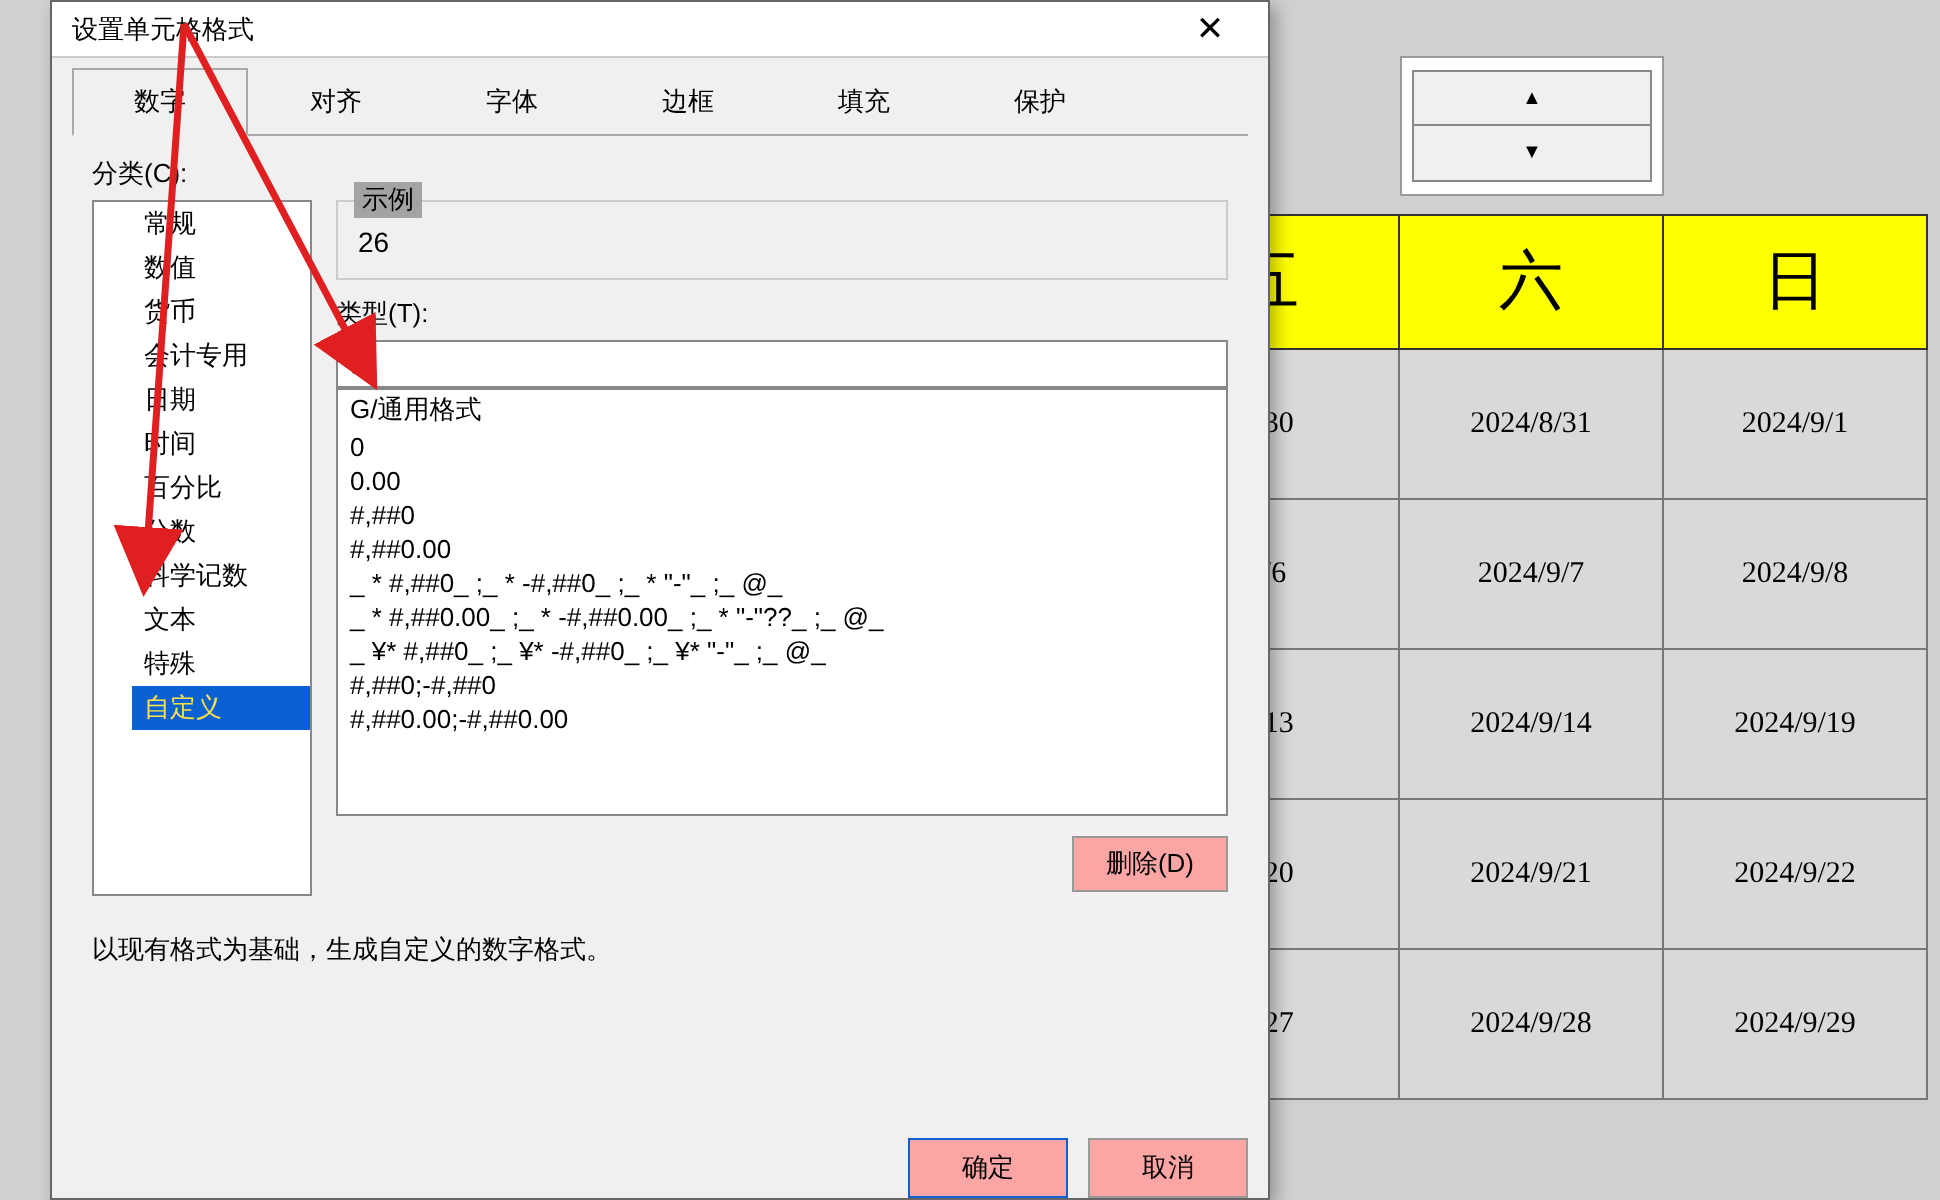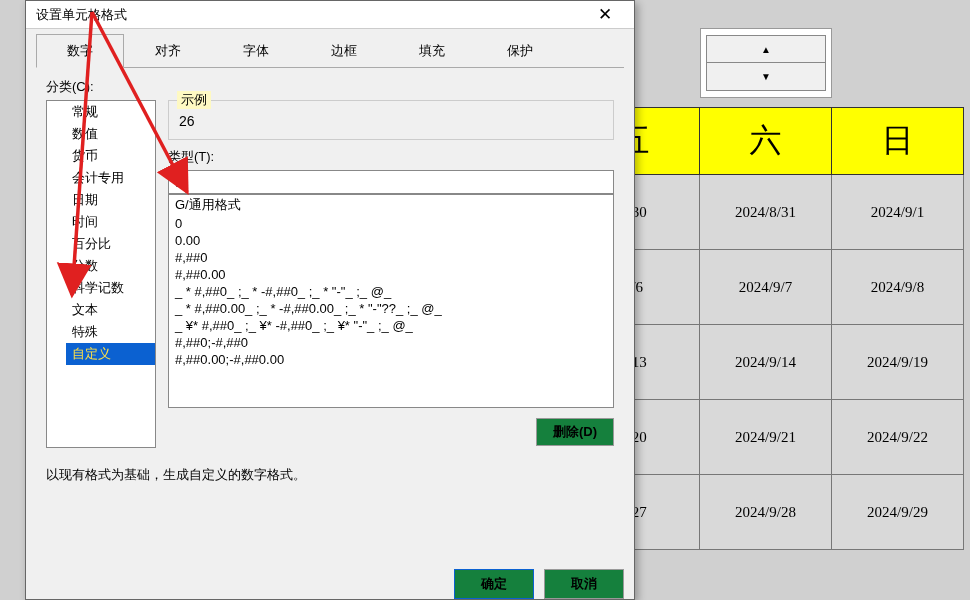--- a/index.html
+++ b/index.html
@@ -154,21 +154,21 @@
   .sample-box {
     border: 1px solid #ccc;
     padding: 6px 10px 10px 10px;
     margin-bottom: 8px;
     position: relative;
   }
   .sample-label {
     position: absolute;
     top: -10px;
     left: 8px;
-    background: #fef9c3;
+    background: #a3a3a3;
     padding: 0 4px;
     font-size: 13px;
   }
   .sample-val { font-size: 14px; margin-top:6px;}
   .type-label { font-size: 13px; margin-bottom: 4px; }
   .type-input {
     width: 100%;
     height: 24px;
     border: 1px solid #888;
     padding: 2px 6px;
@@ -192,24 +192,23 @@
     cursor: pointer;
     white-space: nowrap;
   }
   .delete-row {
     text-align: right;
     margin-top: 10px;
   }
   .btn {
     padding: 4px 16px;
     border: 1px solid #999;
-    background: #15803d;
-    cursor: pointer;
-    font-size: 13px;
-    font-weight: bold;
+    background: #fca5a5;
+    cursor: pointer;
+    font-size: 13px;
   }
   .hint {
     margin-top: 18px;
     font-size: 13px;
   }
   .dialog-buttons {
     position: absolute;
     bottom: 0;
     right: 10px;
     display: flex;

